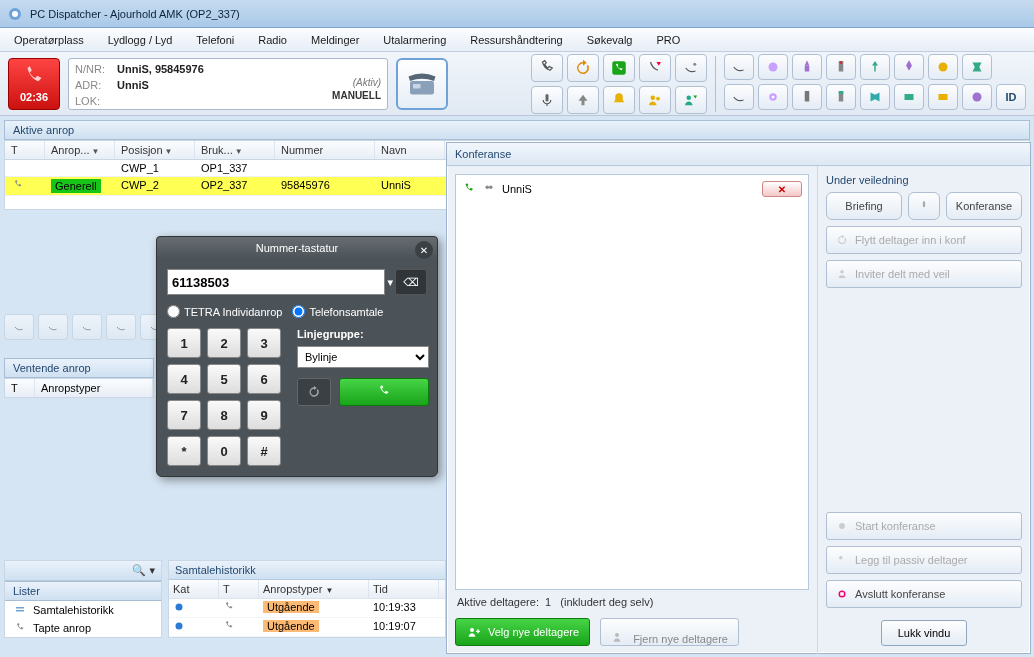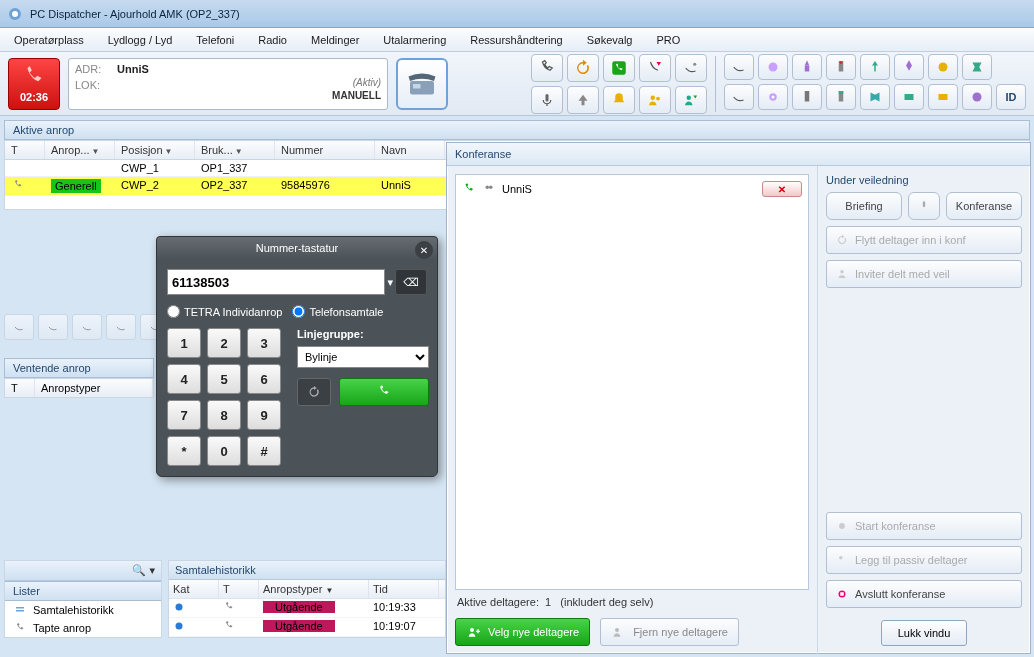--- a/index.html
+++ b/index.html
@@ -81,21 +81,21 @@
   .conf { position: absolute; left: 446px; top: 142px; width: 585px; height: 512px; background: #ecf1f8; border: 1px solid #9fb4cb; box-shadow: 0 0 0 1px #fff inset; }
   .conf .chead { background: linear-gradient(#f1f6fc,#dce8f4); padding: 5px 8px; border-bottom: 1px solid #b7c9dc; color: #24486e; }
   .conf .cbody { display: flex; height: calc(100% - 22px); }
   .conf .clist { width: 370px; padding: 8px; display: flex; flex-direction: column; }
   .conf .listbox { flex: 1; background: #fff; border: 1px solid #b7c9dc; padding: 4px; position: relative; }
   .conf .entry { display: flex; align-items: center; gap: 6px; padding: 2px; }
   .conf .entry .closebtn { margin-left: auto; width: 40px; height: 16px; background: linear-gradient(#fff,#f4c7c7); border: 1px solid #c88; border-radius: 3px; color: #c00; display: flex; align-items: center; justify-content: center; font-size: 10px; font-weight: bold; }
   .conf .aktive { padding: 6px 2px; color: #333; }
   .conf .bottomrow { display: flex; gap: 10px; padding-top: 4px; }
   .conf .gbtn { height: 28px; padding: 0 10px; background: linear-gradient(#47d447,#19a419); border: 1px solid #0c7a0c; border-radius: 3px; color: #fff; display: flex; align-items: center; gap: 6px; }
-  .conf .greybtn { height: 28px; padding: 0 10px; background: linear-gradient(#fdfdfe,#e4ecf5); border: 1px solid #b0c0d2; border-radius: 3px; color: #888; display: flex; align-items: center; gap: 6px; }
+  .conf .greybtn { height: 28px; padding: 0 10px; background: linear-gradient(#fdfdfe,#e4ecf5); border: 1px solid #b0c0d2; border-radius: 3px; color: #888; display: flex; align-items: flex-end; gap: 6px; }
   .conf .cside { flex: 1; padding: 8px; border-left: 1px solid #cdd9e6; display: flex; flex-direction: column; }
   .conf .sidehdr { color: #24486e; margin-bottom: 6px; }
   .conf .sidebtn { height: 28px; background: linear-gradient(#fdfdfe,#e4ecf5); border: 1px solid #b0c0d2; border-radius: 3px; display: flex; align-items: center; gap: 6px; padding: 0 8px; margin-bottom: 6px; color: #444; }
   .conf .sidebtn.dis { color: #aaa; }
   .conf .siderow { display: flex; gap: 6px; margin-bottom: 6px; }
   .conf .siderow .sb { flex: 1; height: 28px; background: linear-gradient(#fdfdfe,#e4ecf5); border: 1px solid #b0c0d2; border-radius: 6px; display: flex; align-items: center; justify-content: center; color: #444; }
   .conf .spacer { flex: 1; }
   .conf .closewin { height: 26px; padding: 0 16px; background: linear-gradient(#fdfdfe,#e4ecf5); border: 1px solid #8fa6bf; border-radius: 3px; margin: 6px auto 0; display: block; }
 
   
@@ -104,21 +104,21 @@
   .listerbox .lh { background: linear-gradient(#eaf2fb,#cfe0f1); border-bottom: 1px solid #b7c9dc; padding: 3px 6px; color: #24486e; display: flex; align-items: center; }
   .listerbox .lh .mag { margin-left: auto; color: #333; }
   .listerbox .li { padding: 3px 8px; display: flex; align-items: center; gap: 6px; }
   .histbox { width: 278px; background: #fff; border: 1px solid #c9d6e4; }
   .histbox .hh { background: linear-gradient(#eaf2fb,#cfe0f1); border-bottom: 1px solid #b7c9dc; padding: 3px 6px; color: #24486e; }
   .histbox .thead2 { display: flex; background: linear-gradient(#fbfcfe,#e8eef6); border-bottom: 1px solid #dce5ef; }
   .histbox .th2 { padding: 3px 4px; border-right: 1px solid #dce5ef; color: #333; }
   .histbox .tr2 { display: flex; border-bottom: 1px solid #f2f5f9; }
   .histbox .td2 { padding: 2px 4px; }
   .kat { width: 50px; } .tt { width: 40px; } .atype { width: 110px; } .tid { width: 70px; }
-  .chip-yellow { background: #be185d; padding: 0 12px; display: inline-block; }
+  .chip-yellow { background: #fdba74; padding: 0 4px; display: inline-block; }
 
   
   .iconstrip { position: absolute; left: 4px; top: 314px; display: flex; gap: 4px; }
   .iconstrip .ib { width: 30px; height: 26px; background: linear-gradient(#fdfdfe,#e4ecf5); border: 1px solid #c0cddb; border-radius: 3px; display: flex; align-items: center; justify-content: center; opacity: 0.6; }
 
   .ventende { position: absolute; left: 4px; top: 358px; width: 150px; }
   .ventende .vt { display: flex; background: linear-gradient(#fbfcfe,#e8eef6); border: 1px solid #c9d6e4; }
   .ventende .vth { padding: 3px 6px; border-right: 1px solid #dce5ef; }
 
   
@@ -150,20 +150,24 @@
 </div>
 
 <div class="inforow">
   <div class="callbadge">
     <svg viewBox="0 0 24 24">
         <path d="M6 3c1 4 4 10 10 12l3-3-4-2-2 2c-2-1-4-3-5-5l2-2-2-4z"></path>
       </svg>
     <span class="time">02:36</span>
   </div>
   <div class="infobox">
+    <div class="line">
+        <span class="lbl">N/NR:</span>
+        <span class="val">UnniS, 95845976</span>
+      </div>
     <div class="line">
         <span class="lbl">ADR:</span>
         <span class="val">UnniS</span>
       </div>
     <div class="line">
         <span class="lbl">LOK:</span>
         <span class="val"></span>
       </div>
     <span class="right">(Aktiv)</span>
     <span class="right2">MANUELL</span>

